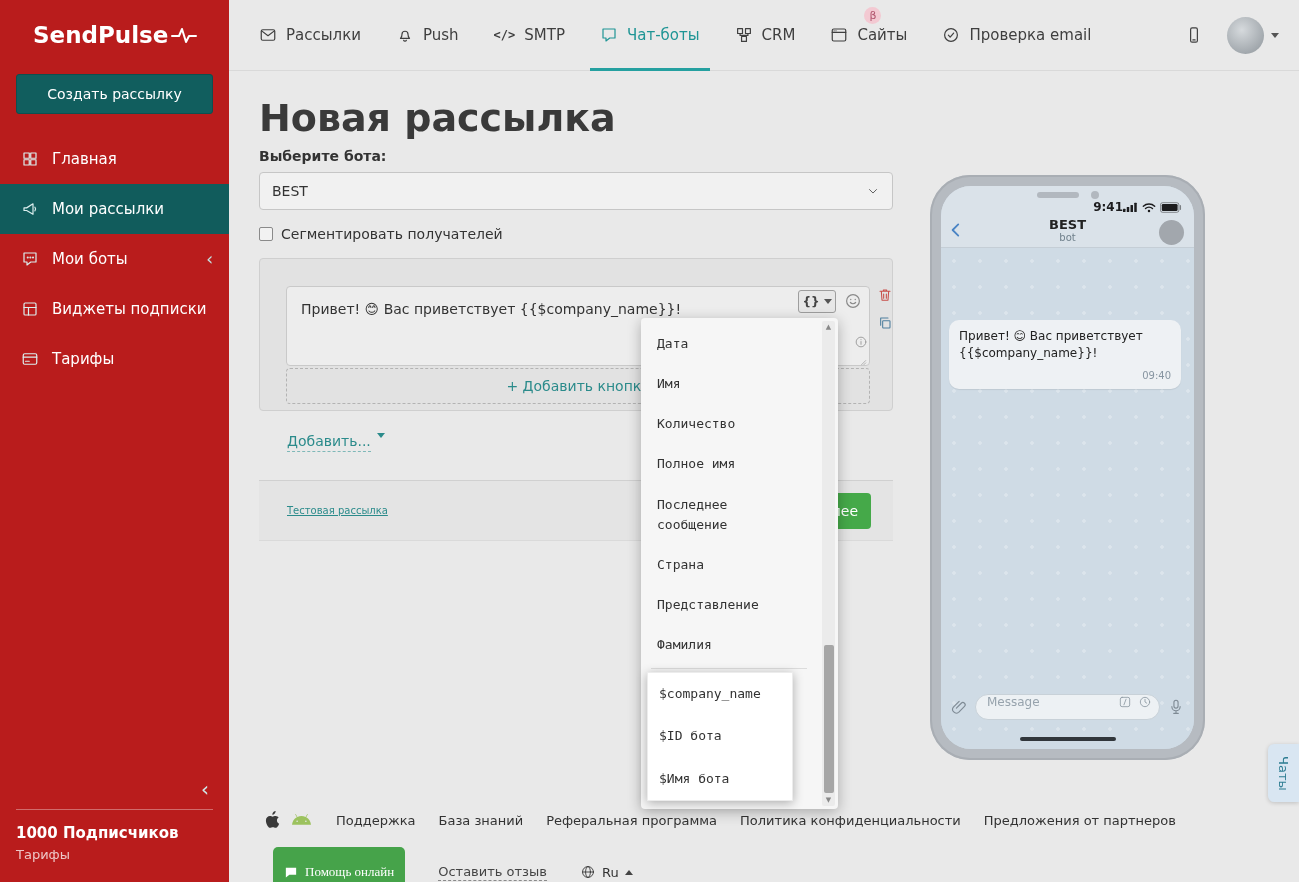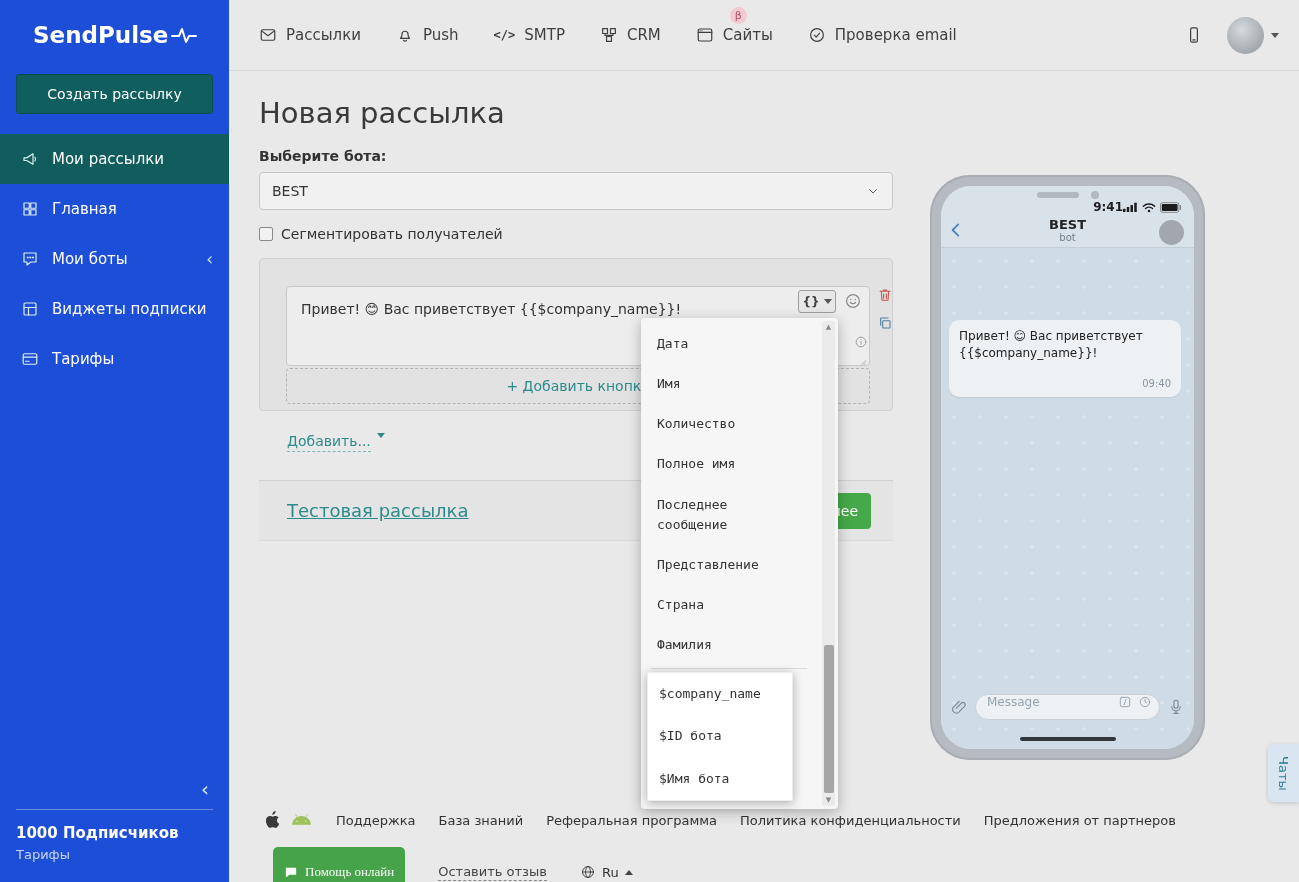--- a/index.html
+++ b/index.html
@@ -4,21 +4,21 @@
 <style>
 *{margin:0;padding:0;box-sizing:border-box}
 html,body{width:1299px;height:882px}
 body{font-family:"DejaVu Sans","Liberation Sans",sans-serif;background:#e9e9e9;position:relative;overflow:hidden;color:#333}
 svg{display:block}
 .i18{width:18px;height:18px;fill:none;stroke:currentColor;stroke-width:1.6;stroke-linecap:round;stroke-linejoin:round}
 .i16{width:16px;height:16px;fill:none;stroke:currentColor;stroke-width:1.6;stroke-linecap:round;stroke-linejoin:round}
 .i14{width:14px;height:14px;fill:none;stroke:currentColor;stroke-width:1.6;stroke-linecap:round;stroke-linejoin:round}
 
 
-.sidebar{position:absolute;left:0;top:0;width:229px;height:882px;background:#1d4ed8;color:#fff;z-index:6}
+.sidebar{position:absolute;left:0;top:0;width:229px;height:882px;background:#b91c1c;color:#fff;z-index:6}
 .logo{display:flex;align-items:center;gap:3px;padding:22px 0 0 33px;font-size:23px;font-weight:bold;cursor:pointer}
 .create-btn{display:block;margin:26px 16px 0;width:197px;height:40px;background:#115e5e;border:1px solid #0d4f4f;border-radius:3px;color:#fff;font-size:14px;font-family:inherit;cursor:pointer}
 .menu{margin-top:20px}
 .menu-item{display:flex;align-items:center;gap:13px;height:50px;padding:0 16px 0 21px;font-size:15px;white-space:nowrap;cursor:pointer}
 .menu-item.active{background:#115c5c}
 .menu-item .icon{color:#dcefef;flex:0 0 auto}
 .menu-item .chev{margin-left:auto;color:#c2e2e2;font-size:17px;line-height:1}
 .sidebar-bottom{position:absolute;left:0;right:0;bottom:0;padding:0 16px 20px}
 .collapse-chev{position:absolute;right:12px;top:-36px;font-size:20px;color:#cfe8e8;cursor:pointer;padding:4px 8px}
 .sb-divider{border-top:1px solid rgba(255,255,255,.35);margin-bottom:14px}
@@ -35,40 +35,40 @@
 .beta-badge{position:absolute;top:7px;left:34px;width:17px;height:17px;border-radius:50%;background:#f3c9d2;color:#b2556e;font-size:11px;display:flex;align-items:center;justify-content:center}
 .nav-right{margin-left:auto;display:flex;align-items:center;gap:24px}
 .avatar-wrap{display:flex;align-items:center;gap:7px;cursor:pointer}
 .avatar{width:37px;height:37px;border-radius:50%;background:radial-gradient(circle at 40% 35%,#d6dadd,#8d949a)}
 .caret-down{width:0;height:0;border-left:4px solid transparent;border-right:4px solid transparent;border-top:5px solid #555}
 .caret-down.teal{border-top-color:#2b8b8b}
 .caret-up{width:0;height:0;border-left:4px solid transparent;border-right:4px solid transparent;border-bottom:5px solid #444}
 
 
 .content{position:absolute;left:229px;top:71px;width:1070px;height:811px}
-.page-title{position:absolute;left:30px;top:25px;font-size:29px;font-weight:normal;color:#3a3a3a}
+.page-title{position:absolute;left:30px;top:25px;font-size:38px;font-weight:bold;color:#3a3a3a}
 .bot-label{position:absolute;left:30px;top:77px;font-size:14px;font-weight:bold}
 .bot-select{position:absolute;left:30px;top:101px;width:634px;height:38px;background:#f1f1f1;border:1px solid #c6c6c6;border-radius:4px;display:flex;align-items:center;padding:0 12px;font-size:14px;cursor:pointer}
 .bot-select .sel-caret{margin-left:auto;color:#555}
 .segment-row{position:absolute;left:30px;top:155px;display:flex;align-items:center;gap:8px;font-size:14px;cursor:pointer}
 .checkbox{width:14px;height:14px;border:1px solid #8a8a8a;border-radius:2px;background:#f2f2f2}
 .msg-card{position:absolute;left:30px;top:187px;width:634px;height:153px;background:#e2e2e2;border:1px solid #cfcfcf;border-radius:4px}
 .msg-input{position:absolute;left:26px;top:27px;width:584px;height:80px;background:#ededed;border:1px solid #c9c9c9;border-radius:4px;padding:13px 40px 10px 14px;font-size:14px;color:#333;line-height:1.3}
 .braces-btn{position:absolute;left:538px;top:31px;width:38px;height:23px;border:1px solid #9e9e9e;border-radius:3px;background:#e7e7e7;display:flex;align-items:center;justify-content:center;gap:4px;cursor:pointer}
 .braces-btn .b-label{font-size:12px;font-weight:bold;color:#444;line-height:1}
 .emoji-btn{position:absolute;left:584px;top:33px;color:#8a8a8a;cursor:pointer}
 .trash-btn{position:absolute;left:617px;top:28px;color:#c84f4a;cursor:pointer}
 .copy-btn{position:absolute;left:617px;top:56px;color:#4e7f9e;cursor:pointer}
 .info-ic{position:absolute;left:594px;top:76px;color:#9a9a9a}
 .resize-h{position:absolute;left:594px;top:94px;color:#9a9a9a}
 .add-btn-row{position:absolute;left:26px;top:109px;width:584px;height:36px;border:1px dashed #b3b3b3;border-radius:4px;display:flex;align-items:center;justify-content:center;font-size:14px;color:#2b8b8b;cursor:pointer}
 .add-more{position:absolute;left:58px;top:362px;display:flex;gap:6px;font-size:14px;color:#2b8b8b;cursor:pointer}
 .add-more .lbl{border-bottom:1px dashed #7fb8b8;padding-bottom:2px}
 .footer-strip{position:absolute;left:30px;top:409px;width:634px;height:61px;background:#e4e4e4;border-top:1px solid #d0d0d0;border-bottom:1px solid #dadada;display:flex;align-items:center;justify-content:space-between;padding:0 22px 0 28px}
-.test-link{font-size:18px;color:#2b8b8b;text-decoration:underline;cursor:pointer}
+.test-link{font-size:10px;color:#2b8b8b;text-decoration:underline;cursor:pointer}
 .next-btn{background:#45a949;color:#fff;border:none;border-radius:4px;font-size:14px;font-family:inherit;padding:10px 13px;cursor:pointer}
 
 
 .var-dropdown{position:absolute;left:412px;top:247px;width:197px;background:#f6f6f6;border-radius:4px;box-shadow:0 3px 14px rgba(0,0,0,.28);padding:6px 18px 8px 2px;z-index:20}
 .vd-item{padding:10px 0 10px 14px;width:152px;font-family:"DejaVu Sans Mono",monospace;font-size:13px;color:#333;cursor:pointer;line-height:1.55}
 .vd-divider{margin:3px 0 3px 8px;width:156px;border-top:1px solid #dcdcdc}
 .vd-custom{margin-left:4px;width:146px;background:#fff;border:1px solid #ececec;box-shadow:0 2px 10px rgba(0,0,0,.3)}
 .vd-custom .vd-item{width:auto;padding:11px 0 11px 11px}
 .vd-scrollbar{position:absolute;right:3px;top:3px;bottom:3px;width:13px;background:#ebebeb;border-radius:2px}
 .vd-arrow{position:absolute;left:0;right:0;text-align:center;font-size:7px;color:#888;line-height:10px;cursor:pointer}
@@ -87,21 +87,21 @@
 .ph-status-row{position:absolute;left:14px;right:12px;top:14px;display:flex;align-items:center;justify-content:flex-end}
 .ph-time{font-size:12px;font-weight:bold;color:#1c1c1e}
 .ph-sticons{display:flex;align-items:center;gap:4px;color:#1c1c1e}
 .ph-contact-row{position:absolute;left:0;right:0;top:32px;height:30px}
 .ph-back{position:absolute;left:6px;top:3px;color:#4a84c4}
 .ph-name-col{position:absolute;left:0;right:0;top:0;text-align:center}
 .ph-name{font-size:13px;font-weight:bold;color:#222;line-height:1.1}
 .ph-status{font-size:10px;color:#70808c}
 .ph-avatar{position:absolute;right:10px;top:2px;width:25px;height:25px;border-radius:50%;background:#a2a7ad}
 .ph-bubble{position:absolute;left:8px;top:72px;width:232px;background:#eef1f4;border-radius:10px;padding:8px 10px 6px;font-size:12px;color:#222;line-height:1.45;box-shadow:0 1px 1px rgba(0,0,0,.08)}
-.ph-bubble-time{text-align:right;font-size:10px;color:#8795a1;margin-top:14px}
+.ph-bubble-time{text-align:right;font-size:10px;color:#8795a1;margin-top:6px}
 .ph-inputbar{position:absolute;left:0;right:0;bottom:24px;height:36px;display:flex;align-items:center;gap:7px;padding:0 9px;z-index:2}
 .ph-clip,.ph-mic{color:#7e8a94;flex:0 0 auto}
 .ph-input{flex:1;height:26px;background:#edf1f4;border:1px solid #c8d1d8;border-radius:14px;display:flex;padding:0 7px 0 11px;gap:6px}
 .ph-placeholder{flex:1;font-size:12px;color:#97a3ad}
 .ph-input .ic{color:#8b97a1}
 .ph-home{position:absolute;left:50%;bottom:8px;width:96px;height:4px;margin-left:-48px;border-radius:2px;background:#31363b;z-index:2}
 
 
 .footer-row1{position:absolute;left:36px;top:740px;display:flex;align-items:center;gap:23px;font-size:13px;color:#333;white-space:nowrap}
 .store-icons{display:flex;align-items:center;gap:12px;margin-right:2px}
@@ -122,39 +122,39 @@
   <div class="logo">
     <span>SendPulse</span>
     <span class="icon">
       <svg width="26" height="20" viewBox="0 0 26 20" fill="none" stroke="#fff" stroke-width="2" stroke-linecap="round" stroke-linejoin="round">
           <polyline points="1,11 8,11 11,4 15,17 18,11 25,11"></polyline>
         </svg>
     </span>
   </div>
   <button class="create-btn">Создать рассылку</button>
   <nav class="menu">
-    <div class="menu-item active">
-      <span class="icon">
-          <svg class="i18" viewBox="0 0 24 24">
-            <path d="M4 10.5v3.5h3.5l8.5 5V5l-8.5 5.5H4z"></path>
-            <path d="M18.5 9.5a4 4 0 0 1 0 5"></path>
-          </svg>
-        </span>
-      <span>Мои рассылки</span>
-    </div>
     <div class="menu-item">
       <span class="icon">
           <svg class="i18" viewBox="0 0 24 24">
             <rect x="4" y="4" width="7" height="7"></rect>
             <rect x="13" y="4" width="7" height="7"></rect>
             <rect x="4" y="13" width="7" height="7"></rect>
             <rect x="13" y="13" width="7" height="7"></rect>
           </svg>
         </span>
       <span>Главная</span>
+    </div>
+    <div class="menu-item active">
+      <span class="icon">
+          <svg class="i18" viewBox="0 0 24 24">
+            <path d="M4 10.5v3.5h3.5l8.5 5V5l-8.5 5.5H4z"></path>
+            <path d="M18.5 9.5a4 4 0 0 1 0 5"></path>
+          </svg>
+        </span>
+      <span>Мои рассылки</span>
     </div>
     <div class="menu-item">
       <span class="icon">
           <svg class="i18" viewBox="0 0 24 24">
             <path d="M20 4H4v12h4v4l5-4h7z"></path>
             <circle cx="9" cy="10" r=".6"></circle>
             <circle cx="12.5" cy="10" r=".6"></circle>
             <circle cx="16" cy="10" r=".6"></circle>
           </svg>
         </span>
@@ -204,20 +204,28 @@
           <svg class="i18" viewBox="0 0 24 24">
             <path d="M18 16.5H6c1.4-1.4 2-3.2 2-5.5a4 4 0 0 1 8 0c0 2.3.6 4.1 2 5.5z"></path>
             <path d="M10.2 19a1.9 1.9 0 0 0 3.6 0"></path>
           </svg>
         </span>
       <span>Push</span>
     </div>
     <div class="nav-tab">
       <span class="code-ic">&lt;/&gt;</span>
       <span>SMTP</span>
+    </div>
+    <div class="nav-tab active">
+      <span class="icon">
+          <svg class="i18" viewBox="0 0 24 24">
+            <path d="M20 4H4v12h4v4l5-4h7z"></path>
+          </svg>
+        </span>
+      <span>Чат-боты</span>
     </div>
     <div class="nav-tab">
       <span class="icon">
           <svg class="i18" viewBox="0 0 24 24">
             <rect x="3.5" y="3.5" width="6.5" height="6.5"></rect>
             <rect x="14" y="3.5" width="6.5" height="6.5"></rect>
             <rect x="8.75" y="14" width="6.5" height="6.5"></rect>
             <path d="M6.75 10v2.5h10.5V10M12 12.5V14"></path>
           </svg>
         </span>
@@ -327,22 +335,22 @@
     <button class="next-btn">Далее</button>
   </div>
 
   <div class="var-dropdown">
     <div class="vd-items">
       <div class="vd-item">Дата</div>
       <div class="vd-item">Имя</div>
       <div class="vd-item">Количество</div>
       <div class="vd-item">Полное имя</div>
       <div class="vd-item">Последнее сообщение</div>
+      <div class="vd-item">Страна</div>
       <div class="vd-item">Представление</div>
-      <div class="vd-item">Страна</div>
       <div class="vd-item">Фамилия</div>
     </div>
     <div class="vd-divider"></div>
     <div class="vd-custom">
       <div class="vd-item">$company_name</div>
       <div class="vd-item">$ID бота</div>
       <div class="vd-item">$Имя бота</div>
     </div>
     <div class="vd-scrollbar">
       <div class="vd-arrow up">▲</div>

